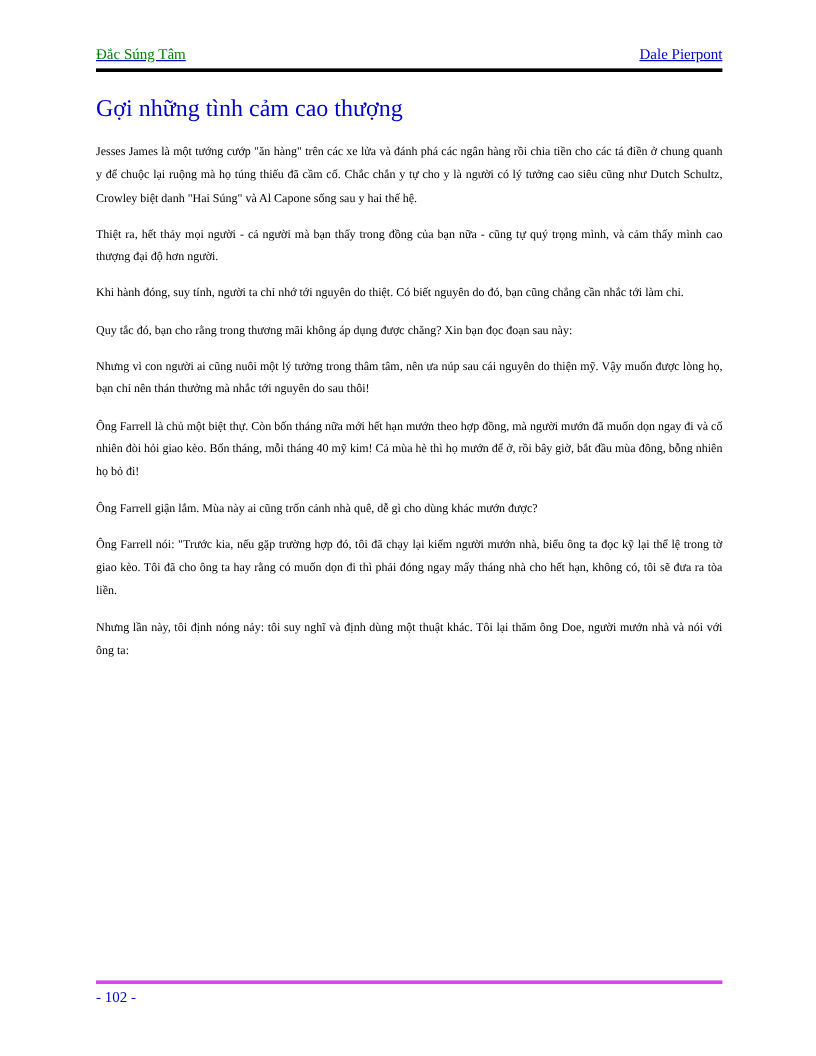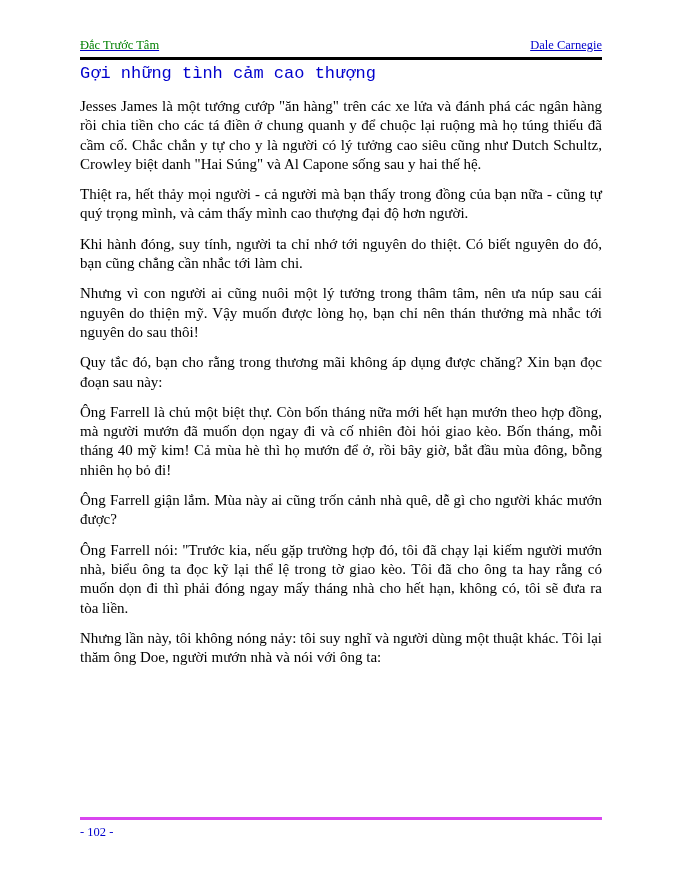--- a/index.html
+++ b/index.html
@@ -36,31 +36,30 @@
     text-decoration: underline;
     cursor: pointer;
   }
   .chapter-title {
     margin-top: 21px;
     font-size: 18px;
     font-weight: normal;
     color: var(--green, #008000);
   }
   .chapter-subtitle {
-    margin-top: 4px;
-    font-size: 17px;
+    margin-top: 20px;
+    font-size: 20px;
     font-weight: normal;
     color: var(--blue, #0000CC);
-    font-family: Liberation Mono, monospace;
   }
   .body-text {
     margin-top: 14px;
   }
   .body-text p {
-    font-size: 15px;
+    font-size: 10px;
     line-height: 19.3px;
     text-align: justify;
     margin-bottom: 11px;
     color: #000000;
   }
   .page-footer {
     position: absolute;
     left: 80px;
     top: 817px;
     width: 522px;
@@ -72,37 +71,37 @@
     font-size: 12.5px;
     color: var(--blue, #0000CC);
   }
 </style>
 </head>
 <body>
 
 <div class="page">
 
   <div class="running-header">
-    <span class="book-link">Đắc Trước Tâm</span>
-    <span class="author-link">Dale Carnegie</span>
+    <span class="book-link">Đắc Súng Tâm</span>
+    <span class="author-link">Dale Pierpont</span>
   </div>
 
 
   <h2 class="chapter-subtitle">Gợi những tình cảm cao thượng</h2>
 
   <div class="body-text">
 
   <p>Jesses James là một tướng cướp "ăn hàng" trên các xe lửa và đánh phá các ngân hàng rồi chia tiền cho các tá điền ở chung quanh y để chuộc lại ruộng mà họ túng thiếu đã cầm cố. Chắc chắn y tự cho y là người có lý tưởng cao siêu cũng như Dutch Schultz, Crowley biệt danh "Hai Súng" và Al Capone sống sau y hai thế hệ.</p>
       <p>Thiệt ra, hết thảy mọi người - cả người mà bạn thấy trong đồng của bạn nữa - cũng tự quý trọng mình, và cảm thấy mình cao thượng đại độ hơn người.</p>
       <p>Khi hành đóng, suy tính, người ta chỉ nhớ tới nguyên do thiệt. Có biết nguyên do đó, bạn cũng chẳng cần nhắc tới làm chi.</p>
+      <p>Quy tắc đó, bạn cho rằng trong thương mãi không áp dụng được chăng? Xin bạn đọc đoạn sau này:</p>
       <p>Nhưng vì con người ai cũng nuôi một lý tưởng trong thâm tâm, nên ưa núp sau cái nguyên do thiện mỹ. Vậy muốn được lòng họ, bạn chỉ nên thán thưởng mà nhắc tới nguyên do sau thôi!</p>
-      <p>Quy tắc đó, bạn cho rằng trong thương mãi không áp dụng được chăng? Xin bạn đọc đoạn sau này:</p>
       <p>Ông Farrell là chủ một biệt thự. Còn bốn tháng nữa mới hết hạn mướn theo hợp đồng, mà người mướn đã muốn dọn ngay đi và cố nhiên đòi hỏi giao kèo. Bốn tháng, mỗi tháng 40 mỹ kim! Cả mùa hè thì họ mướn để ở, rồi bây giờ, bắt đầu mùa đông, bỗng nhiên họ bỏ đi!</p>
-      <p>Ông Farrell giận lắm. Mùa này ai cũng trốn cảnh nhà quê, dễ gì cho người khác mướn được?</p>
+      <p>Ông Farrell giận lắm. Mùa này ai cũng trốn cảnh nhà quê, dễ gì cho dùng khác mướn được?</p>
       <p>Ông Farrell nói: "Trước kia, nếu gặp trường hợp đó, tôi đã chạy lại kiếm người mướn nhà, biểu ông ta đọc kỹ lại thể lệ trong tờ giao kèo. Tôi đã cho ông ta hay rằng có muốn dọn đi thì phải đóng ngay mấy tháng nhà cho hết hạn, không có, tôi sẽ đưa ra tòa liền.</p>
-      <p>Nhưng lần này, tôi không nóng nảy: tôi suy nghĩ và người dùng một thuật khác. Tôi lại thăm ông Doe, người mướn nhà và nói với ông ta:</p>
+      <p>Nhưng lần này, tôi định nóng nảy: tôi suy nghĩ và định dùng một thuật khác. Tôi lại thăm ông Doe, người mướn nhà và nói với ông ta:</p>
     </div>
 
 </div>
 
 <div class="page-footer">
   <span class="page-number">- 102 -</span>
 </div>
 
 </body></html>

